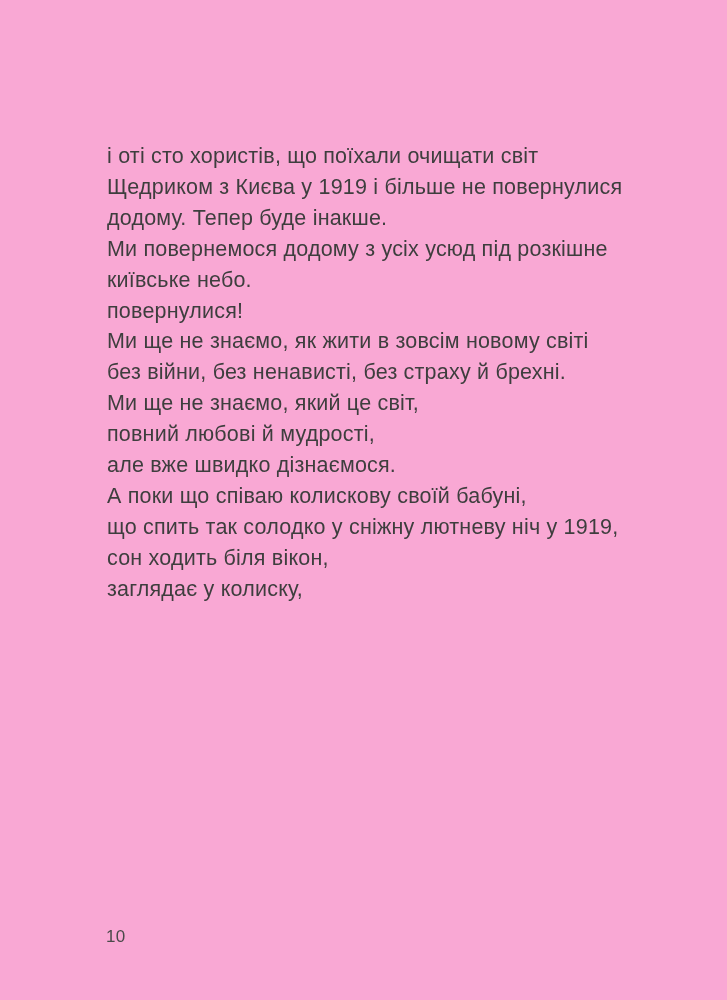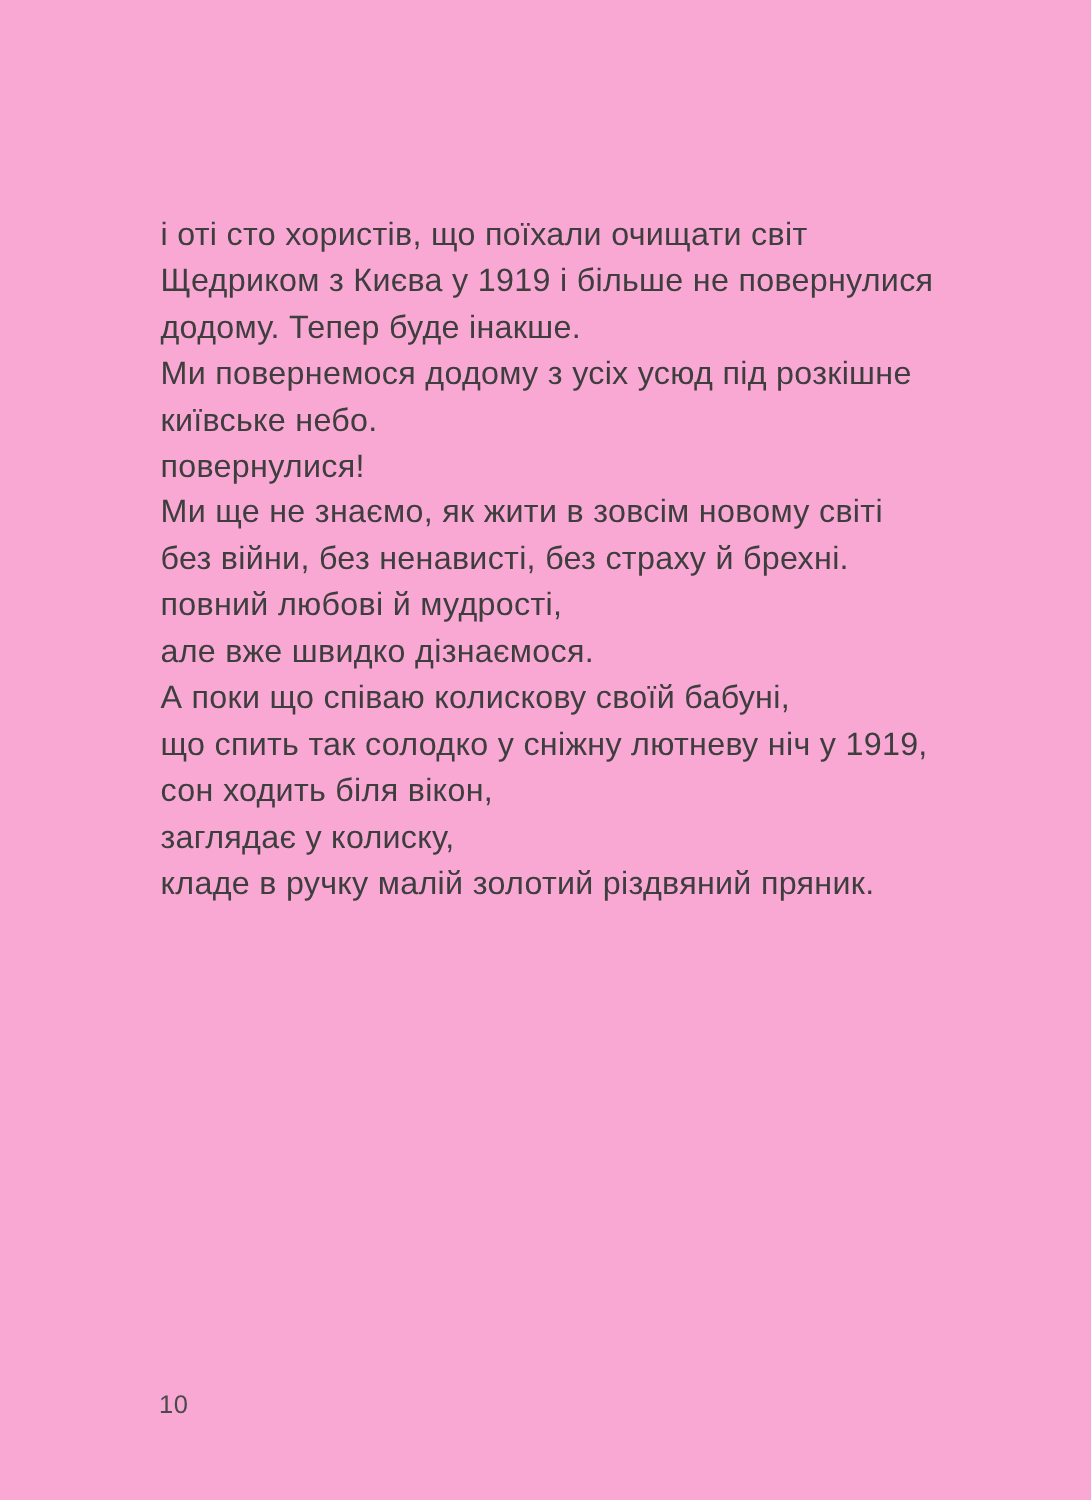--- a/index.html
+++ b/index.html
@@ -50,24 +50,24 @@
 
   <div class="poem">
     <div class="poem-line">і оті сто хористів, що поїхали очищати світ</div>
     <div class="poem-line">Щедриком з Києва у 1919 і більше не повернулися</div>
     <div class="poem-line">додому. Тепер буде інакше.</div>
     <div class="poem-line">Ми повернемося додому з усіх усюд під розкішне</div>
     <div class="poem-line">київське небо.</div>
     <div class="poem-line">повернулися!</div>
     <div class="poem-line">Ми ще не знаємо, як жити в зовсім новому світі</div>
     <div class="poem-line">без війни, без ненависті, без страху й брехні.</div>
+    <div class="poem-line">Ми ще не знаємо, який це світ,</div>
     <div class="poem-line">повний любові й мудрості,</div>
     <div class="poem-line">але вже швидко дізнаємося.</div>
     <div class="poem-line">А поки що співаю колискову своїй бабуні,</div>
     <div class="poem-line">що спить так солодко у сніжну лютневу ніч у 1919,</div>
     <div class="poem-line">сон ходить біля вікон,</div>
     <div class="poem-line">заглядає у колиску,</div>
-    <div class="poem-line">кладе в ручку малій золотий різдвяний пряник.</div>
   </div>
 
   <div class="page-number">10</div>
 
 </div>
 
 </body></html>

